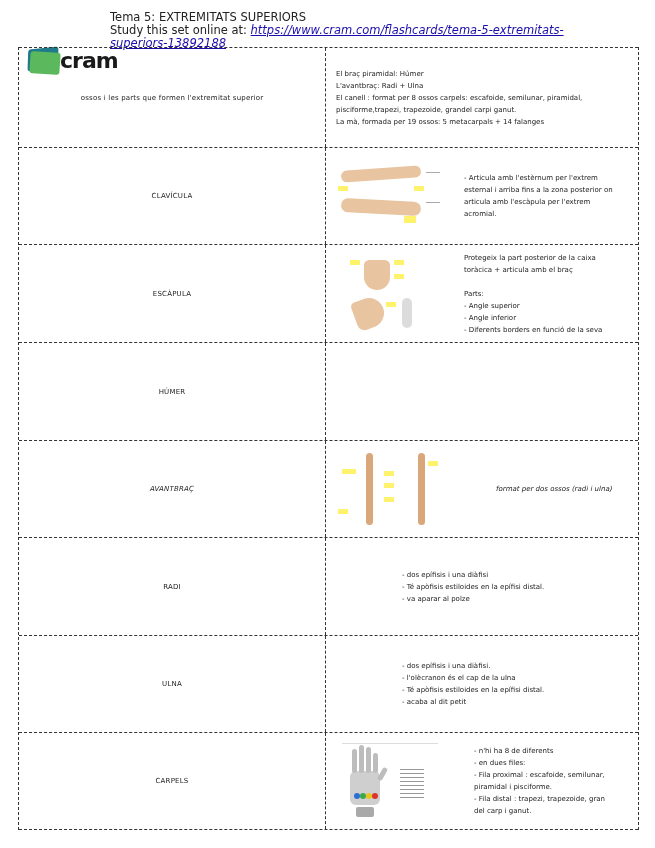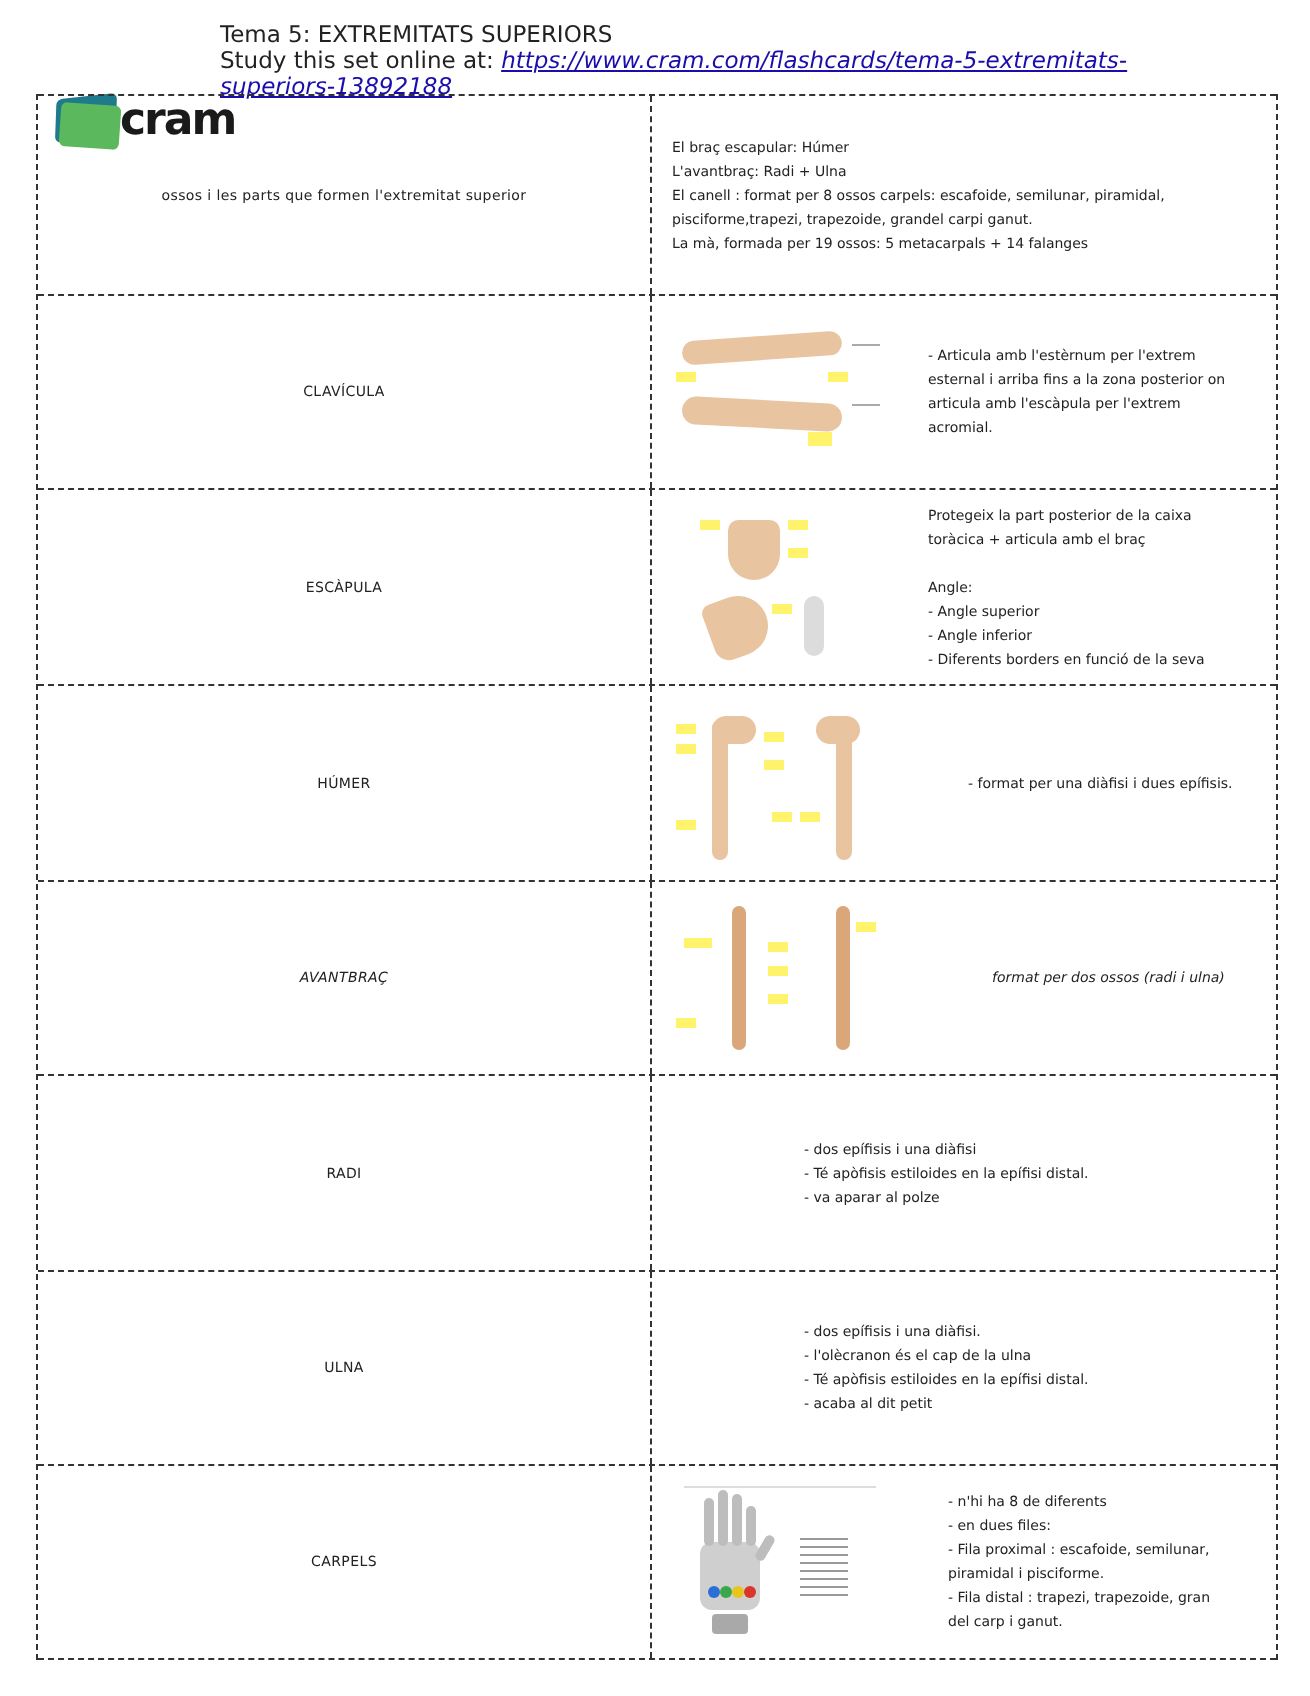--- a/index.html
+++ b/index.html
@@ -39,21 +39,21 @@
     <div><a>superiors-13892188</a></div>
   </div>
 </div>
 
 <div class="table">
 
   <div class="row" style="height:100px;">
     <div class="cell-term">ossos i les parts que formen l'extremitat superior</div>
     <div class="cell-def" style="padding-left:10px;">
       <div class="def-lines">
-        <div>El braç escapular: Húmer</div>
+        <div>El braç piramidal: Húmer</div>
         <div>L'avantbraç: Radi + Ulna</div>
         <div>El canell : format per 8 ossos carpels: escafoide, semilunar, piramidal,</div>
         <div>pisciforme,trapezi, trapezoide, grandel carpi ganut.</div>
         <div>La mà, formada per 19 ossos: 5 metacarpals + 14 falanges</div>
       </div>
     </div>
   </div>
 
   <div class="row" style="height:97px;">
     <div class="cell-term">CLAVÍCULA</div>
@@ -85,48 +85,30 @@
         <div class="bone" style="left:66px;top:44px;width:10px;height:30px;border-radius:5px;background:#dcdcdc;"></div>
         <div class="note" style="left:14px;top:6px;"></div>
         <div class="note" style="left:58px;top:6px;"></div>
         <div class="note" style="left:58px;top:20px;"></div>
         <div class="note" style="left:50px;top:48px;"></div>
       </div>
       <div class="def-lines">
         <div>Protegeix la part posterior de la caixa</div>
         <div>toràcica + articula amb el braç</div>
         <div>&nbsp;</div>
-        <div>Angle:</div>
+        <div>Parts:</div>
         <div>- Angle superior</div>
         <div>- Angle inferior</div>
         <div>- Diferents borders en funció de la seva</div>
       </div>
     </div>
   </div>
 
   <div class="row" style="height:98px;">
     <div class="cell-term">HÚMER</div>
-    <div class="cell-def">
-      <div class="thumb" style="width:120px;margin-right:28px;">
-        <div class="bone" style="left:20px;top:8px;width:8px;height:70px;"></div>
-        <div class="bone" style="left:82px;top:8px;width:8px;height:70px;"></div>
-        <div class="bone" style="left:20px;top:6px;width:22px;height:14px;"></div>
-        <div class="bone" style="left:72px;top:6px;width:22px;height:14px;"></div>
-        <div class="note" style="left:2px;top:10px;"></div>
-        <div class="note" style="left:2px;top:20px;"></div>
-        <div class="note" style="left:46px;top:14px;"></div>
-        <div class="note" style="left:46px;top:28px;"></div>
-        <div class="note" style="left:2px;top:58px;"></div>
-        <div class="note" style="left:50px;top:54px;"></div>
-        <div class="note" style="left:64px;top:54px;"></div>
-      </div>
-      <div class="def-lines">
-        <div>- format per una diàfisi i dues epífisis.</div>
-      </div>
-    </div>
   </div>
 
   <div class="row" style="height:97px;font-style:italic;">
     <div class="cell-term">AVANTBRAÇ</div>
     <div class="cell-def">
       <div class="thumb" style="width:120px;margin-right:40px;">
         <div class="bone" style="left:30px;top:4px;width:7px;height:72px;background:#d9a77a;"></div>
         <div class="bone" style="left:82px;top:4px;width:7px;height:72px;background:#d9a77a;"></div>
         <div class="note" style="left:6px;top:20px;width:14px;"></div>
         <div class="note" style="left:48px;top:22px;"></div>

